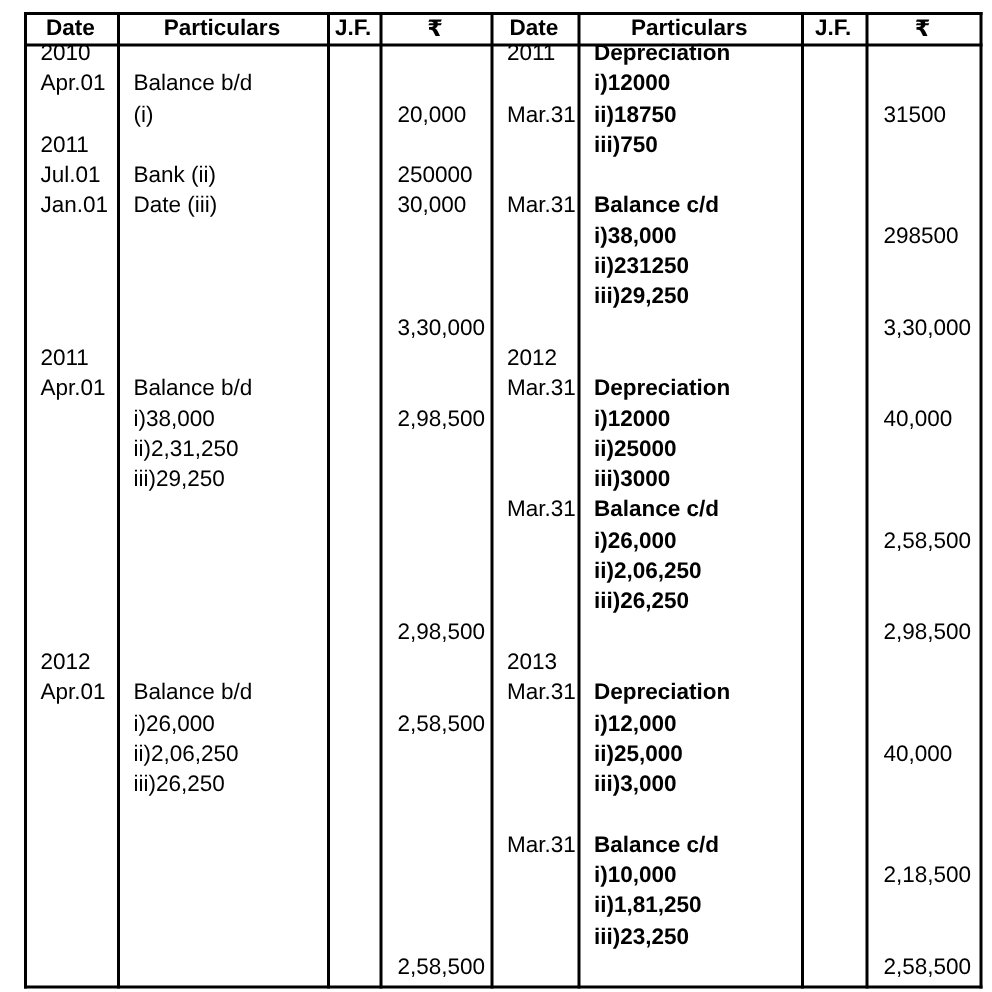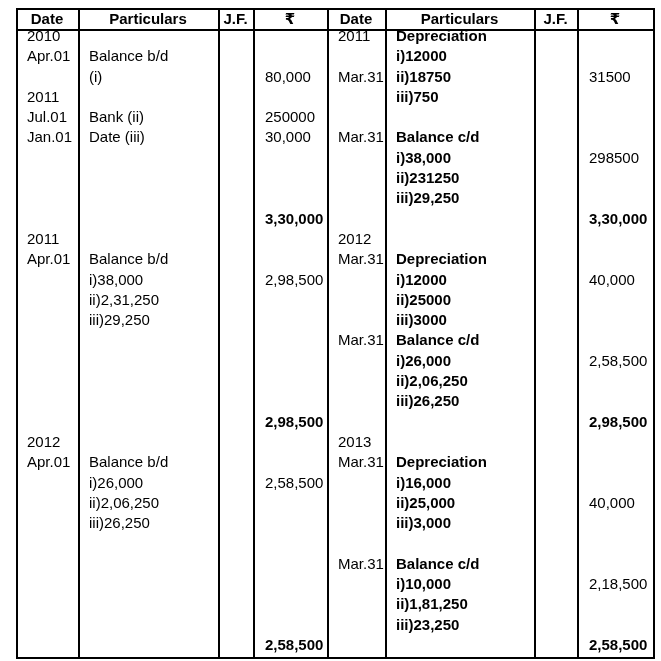--- a/index.html
+++ b/index.html
@@ -71,21 +71,21 @@
     height: 20.3px;
     line-height: 20.3px;
     font-size: 15px;
     white-space: nowrap;
     overflow: visible;
   }
   .cell.date { padding-left: 7px; box-sizing: border-box; }
   .cell.part { padding-left: 7px; box-sizing: border-box; }
   .cell.jf   { padding-left: 4px; box-sizing: border-box; }
   .cell.amt  { padding-left: 8px; box-sizing: border-box; }
-  .row.total .cell { font-weight: bold; }
+  .row.total .cell { font-weight: normal; }
 </style>
 </head>
 <body>
 
 <div class="stage">
   <div class="ledger">
 
     <div class="header">
       <div class="hcell c1">Date</div>
       <div class="hcell c2">Particulars</div>
@@ -115,21 +115,21 @@
     <span class="cell amt c4"></span>
     <span class="cell date c5"></span>
     <span class="cell part c6">i)12000</span>
     <span class="cell jf c7"></span>
     <span class="cell amt c8"></span>
   </div>
         <div class="row">
     <span class="cell date c1"></span>
     <span class="cell part c2">(i)</span>
     <span class="cell jf c3"></span>
-    <span class="cell amt c4">80,000</span>
+    <span class="cell amt c4">20,000</span>
     <span class="cell date c5">Mar.31</span>
     <span class="cell part c6">ii)18750</span>
     <span class="cell jf c7"></span>
     <span class="cell amt c8">31500</span>
   </div>
         <div class="row">
     <span class="cell date c1">2011</span>
     <span class="cell part c2"></span>
     <span class="cell jf c3"></span>
     <span class="cell amt c4"></span>
@@ -317,21 +317,21 @@
     <span class="cell part c6">Depreciation</span>
     <span class="cell jf c7"></span>
     <span class="cell amt c8"></span>
   </div>
         <div class="row">
     <span class="cell date c1"></span>
     <span class="cell part c2">i)26,000</span>
     <span class="cell jf c3"></span>
     <span class="cell amt c4">2,58,500</span>
     <span class="cell date c5"></span>
-    <span class="cell part c6">i)16,000</span>
+    <span class="cell part c6">i)12,000</span>
     <span class="cell jf c7"></span>
     <span class="cell amt c8"></span>
   </div>
         <div class="row">
     <span class="cell date c1"></span>
     <span class="cell part c2">ii)2,06,250</span>
     <span class="cell jf c3"></span>
     <span class="cell amt c4"></span>
     <span class="cell date c5"></span>
     <span class="cell part c6">ii)25,000</span>

